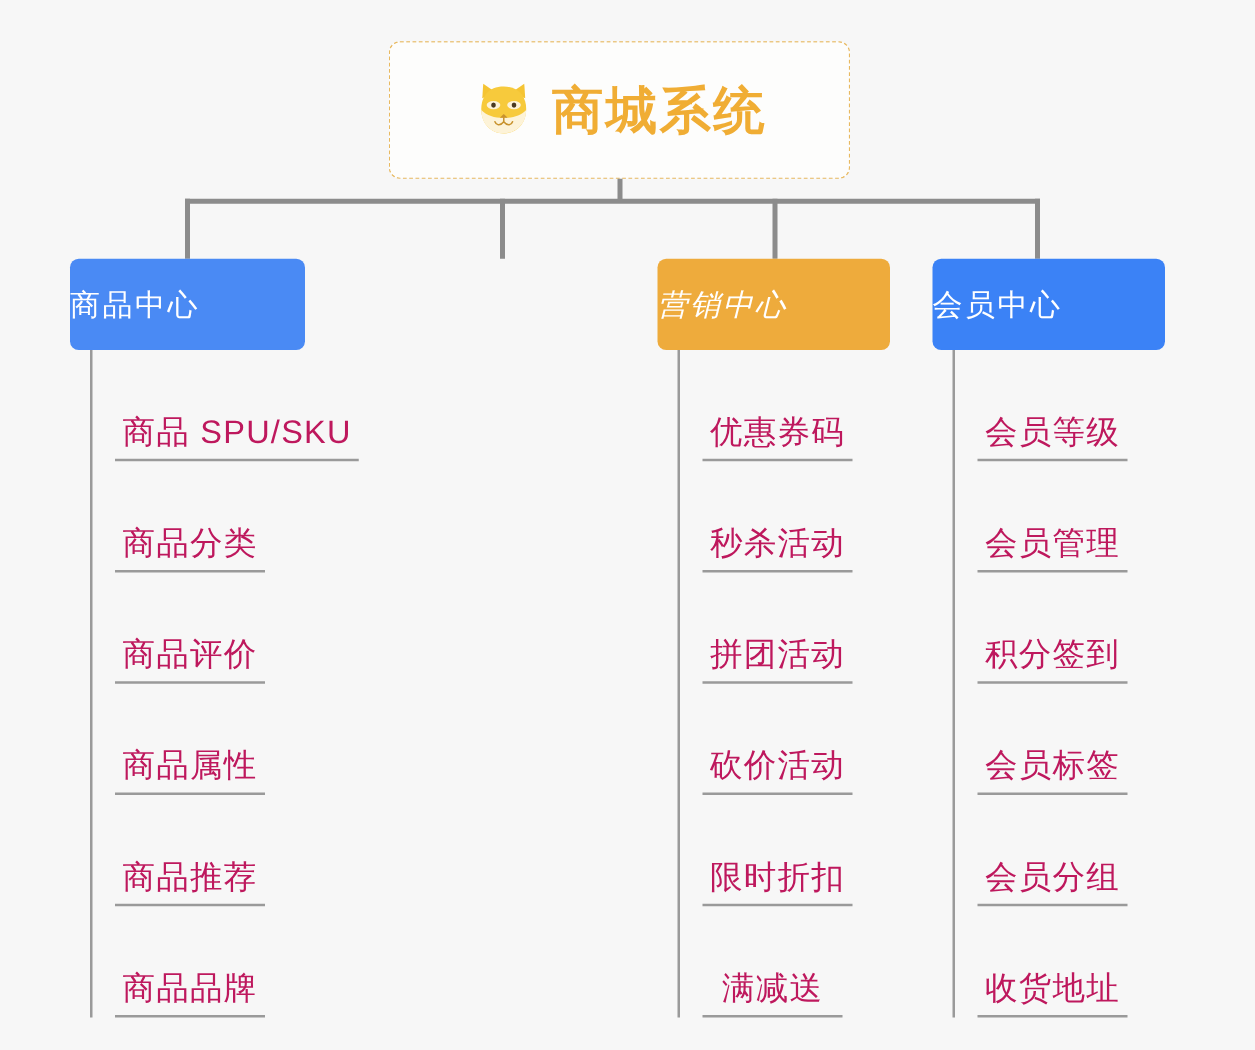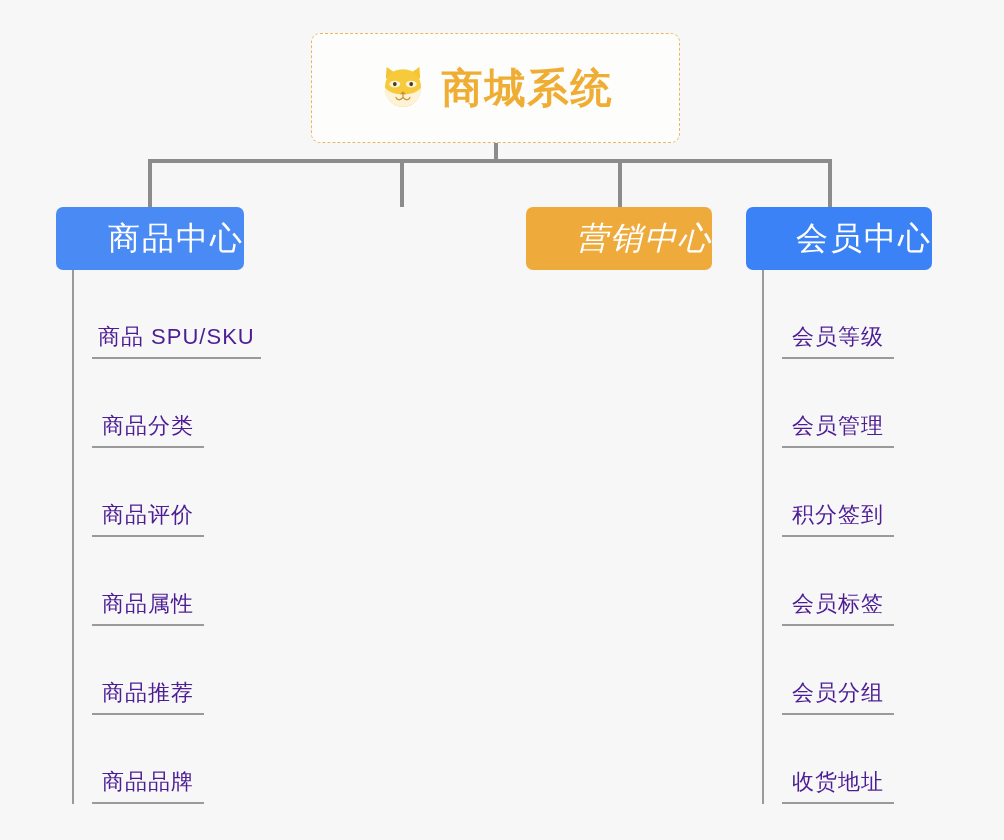--- a/index.html
+++ b/index.html
@@ -76,27 +76,27 @@
     width: 4px;
     height: 48px;
   }
 
   
   .branch {
     position: absolute;
     top: 207px;
   }
   .branch-header {
-    height: 63px;
+    height: 73px;
     border-radius: 7px;
     display: flex;
     align-items: center;
-    justify-content: flex-end;
+    justify-content: flex-start;
     color: #ffffff;
-    font-size: 32px;
+    font-size: 24px;
     letter-spacing: 2px;
     white-space: nowrap;
   }
 
   
   .branch-body {
     position: relative;
     margin-top: 0;
     padding-left: 16px;
   }
@@ -113,22 +113,22 @@
     padding: 0;
   }
   .leaf {
     height: 89px;
     position: relative;
     display: flex;
     align-items: flex-end;
     padding-left: 20px;
   }
   .leaf-label {
-    font-size: 22px;
-    color: #4c1d95;
+    font-size: 26px;
+    color: #be185d;
     line-height: 1;
     padding: 0 6px 9px 6px;
     border-bottom: 2px solid #9a9a9a;
     white-space: nowrap;
     letter-spacing: 1px;
     min-width: 112px;
     text-align: center;
   }
 
   
@@ -209,20 +209,43 @@
           </li>
       </ul>
     </div>
   </div>
 
 
   <div class="branch" id="branch-2">
     <div class="branch-header" style="background: rgb(238, 171, 60);">
       <span>营销中心</span>
     </div>
+    <div class="branch-body">
+      <div class="spine" style="height: 534px;"></div>
+      <ul class="leaf-list">
+        <li class="leaf">
+            <span class="leaf-label">优惠券码</span>
+          </li>
+        <li class="leaf">
+            <span class="leaf-label">秒杀活动</span>
+          </li>
+        <li class="leaf">
+            <span class="leaf-label">拼团活动</span>
+          </li>
+        <li class="leaf">
+            <span class="leaf-label">砍价活动</span>
+          </li>
+        <li class="leaf">
+            <span class="leaf-label">限时折扣</span>
+          </li>
+        <li class="leaf">
+            <span class="leaf-label">满减送</span>
+          </li>
+      </ul>
+    </div>
   </div>
 
   <div class="branch" id="branch-3">
     <div class="branch-header" style="background: #3b82f6;">
       <span>会员中心</span>
     </div>
     <div class="branch-body">
       <div class="spine" style="height: 534px;"></div>
       <ul class="leaf-list">
         <li class="leaf">

